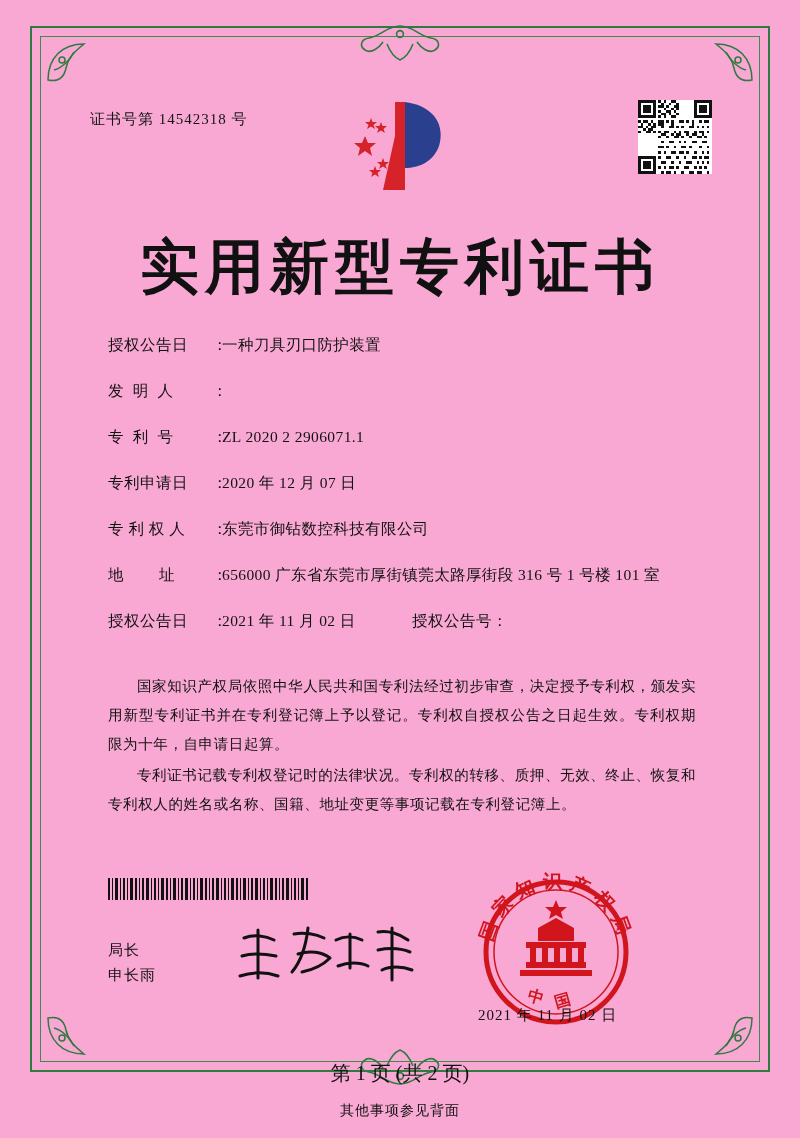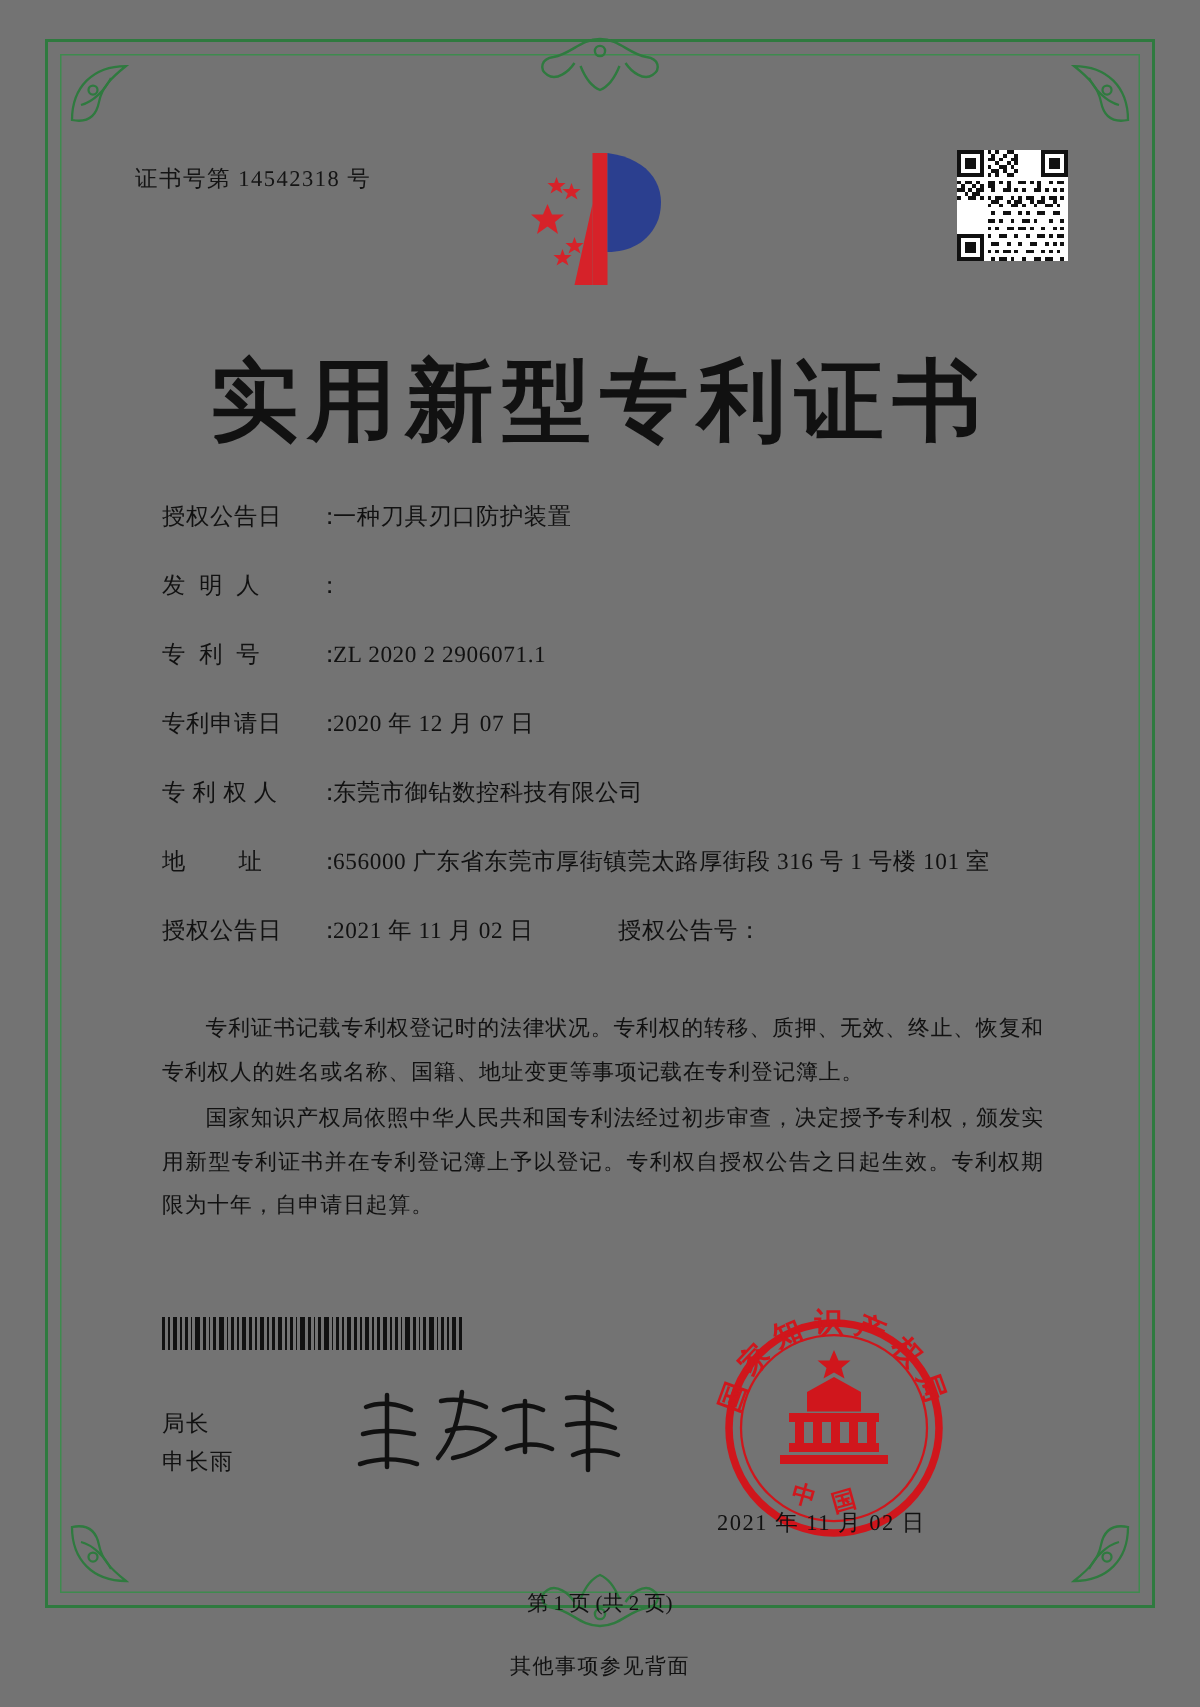--- a/index.html
+++ b/index.html
@@ -9,21 +9,21 @@
   }
   body {
     font-family: "Liberation Sans", sans-serif;
     color: #1a1a1a;
   }
   .page {
     position: relative;
     width: 800px;
     height: 1138px;
     margin: 0 auto;
-    background: #737373;
+    background: #f9a8d4;
     overflow: hidden;
   }
 
   
   .border-outer {
     position: absolute;
     left: 30px;
     top: 26px;
     width: 740px;
     height: 1046px;
@@ -184,21 +184,21 @@
     color: #111;
   }
 
   
   .page-num {
     position: absolute;
     left: 0; right: 0;
     top: 1060px;
     text-align: center;
     font-family: "Liberation Serif", serif;
-    font-size: 14px;
+    font-size: 20px;
     color: #111;
   }
   .footer-note {
     position: absolute;
     left: 0; right: 0;
     top: 1102px;
     text-align: center;
     font-family: "Liberation Serif", serif;
     font-size: 14px;
     letter-spacing: 1px;
@@ -463,22 +463,22 @@
       </div>
       <div class="dual-right">
         <span class="field-label">授权公告号</span>
         <span class="field-sep">：</span>
       </div>
     </div>
 
   </div>
 
   <div class="paras">
+    <p>国家知识产权局依照中华人民共和国专利法经过初步审查，决定授予专利权，颁发实用新型专利证书并在专利登记簿上予以登记。专利权自授权公告之日起生效。专利权期限为十年，自申请日起算。</p>
     <p>专利证书记载专利权登记时的法律状况。专利权的转移、质押、无效、终止、恢复和专利权人的姓名或名称、国籍、地址变更等事项记载在专利登记簿上。</p>
-    <p>国家知识产权局依照中华人民共和国专利法经过初步审查，决定授予专利权，颁发实用新型专利证书并在专利登记簿上予以登记。专利权自授权公告之日起生效。专利权期限为十年，自申请日起算。</p>
   </div>
 
   <svg class="barcode" viewBox="0 0 200 22" shape-rendering="crispEdges">
     <g fill="#111">
       <rect x="0" y="0" width="2" height="22"></rect>
         <rect x="4" y="0" width="1" height="22"></rect>
       <rect x="7" y="0" width="3" height="22"></rect>
         <rect x="12" y="0" width="1" height="22"></rect>
       <rect x="15" y="0" width="2" height="22"></rect>
         <rect x="19" y="0" width="1" height="22"></rect>

